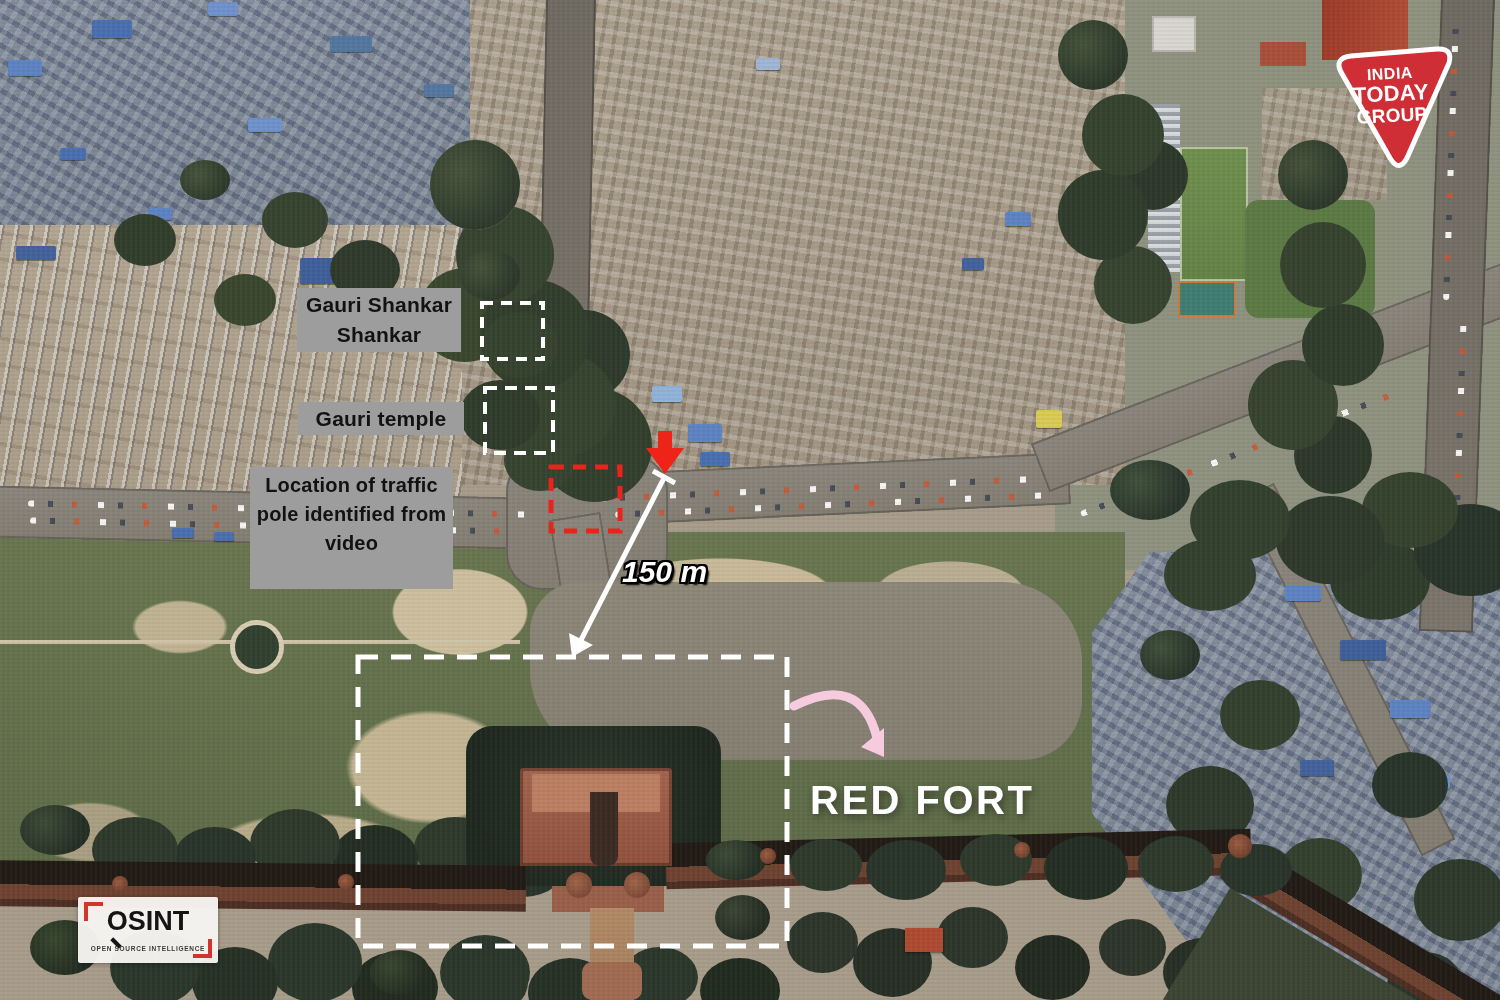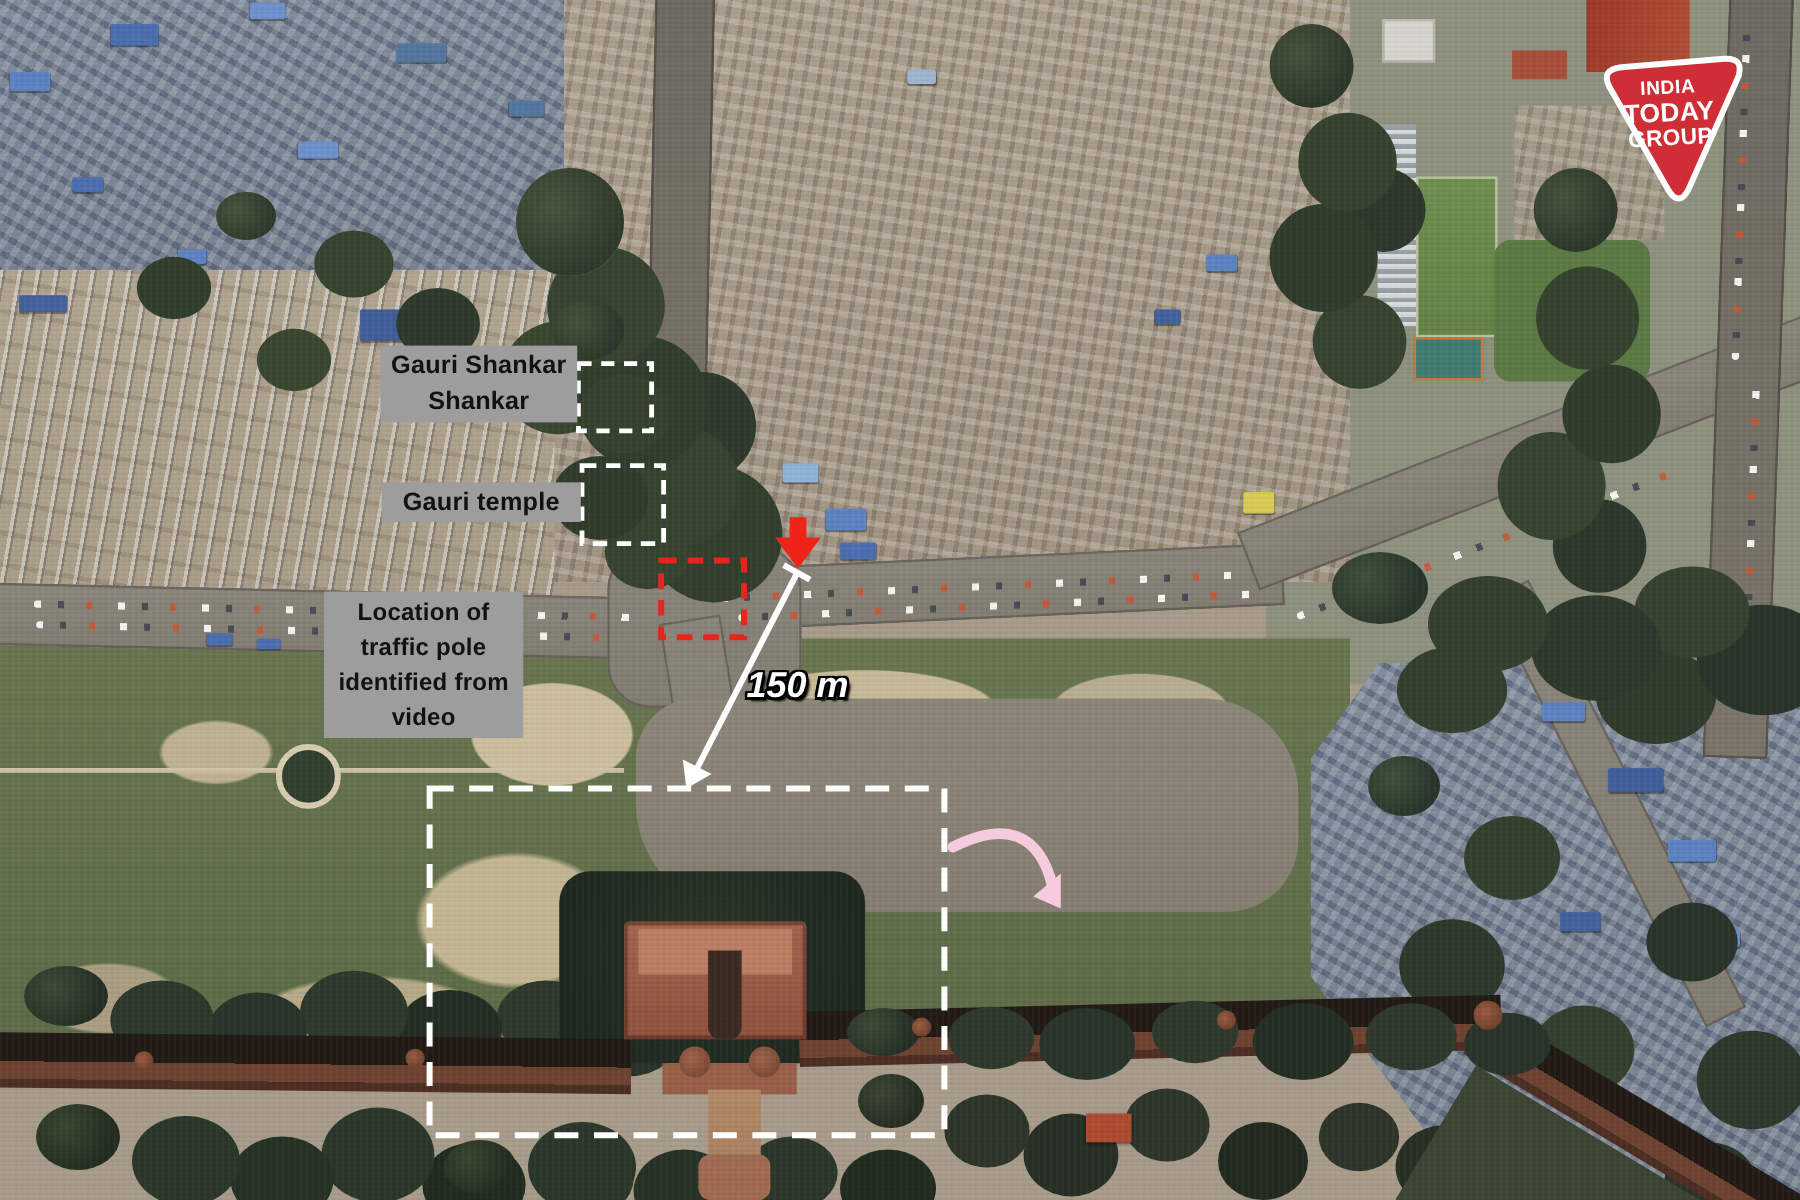--- a/index.html
+++ b/index.html
@@ -26,21 +26,21 @@
         rgba(205,85,50,.85) 40px 45px, transparent 45px 62px);}
   .trees{border-radius:50%;}
   .tarp{border-radius:2px;box-shadow:0 1px 1px rgba(0,0,0,.4);}
   .grain{inset:0;z-index:20;pointer-events:none;background:
     repeating-linear-gradient(0deg, rgba(0,0,0,.035) 0 2px, transparent 2px 4px),
     repeating-linear-gradient(90deg, rgba(255,255,255,.03) 0 2px, transparent 2px 5px);}
 
   
   .overlay{position:absolute;inset:0;z-index:30;pointer-events:none;}
   .glabel{position:absolute;z-index:31;background:#9d9d9d;color:#121212;font-weight:bold;
-          text-align:center;letter-spacing:.2px;margin-left:20px;}
+          text-align:center;letter-spacing:.2px;}
   .outline-text{position:absolute;z-index:31;color:#fff;font-weight:bold;font-style:italic;
     text-shadow:2px 0 0 #000,-2px 0 0 #000,0 2px 0 #000,0 -2px 0 #000,
                 2px 2px 0 #000,-2px -2px 0 #000,2px -2px 0 #000,-2px 2px 0 #000,3px 3px 2px #000;}
   .redfort{position:absolute;z-index:31;color:#fff;font-weight:bold;font-size:40px;
            letter-spacing:2.5px;text-shadow:2px 3px 8px rgba(0,0,0,.45);}
 
   
   .itg{position:absolute;z-index:32;}
   .itg-text{position:absolute;left:14px;top:24px;width:104px;text-align:center;color:#fff;
             font-weight:bold;transform:rotate(-3deg);line-height:1.04;}
@@ -202,29 +202,37 @@
     <polygon points="658,431 672,431 672,448 684,448 665,474 646,448 658,448" fill="#ee2418"></polygon>
     <path d="M 794,706 C 838,684 866,694 877,738" fill="none" stroke="#f5cbdd" stroke-width="9" stroke-linecap="round"></path>
     <polygon points="884,757 861,747 884,728" fill="#f5cbdd"></polygon>
   </svg>
 
   <div class="glabel" style="left:297px;top:288px;width:164px;height:62px;font-size:21px;line-height:30px;padding-top:2px;">
     <span>Gauri Shankar</span><br>
     <span>Shankar</span>
   </div>
   <div class="glabel" style="left:298px;top:402px;width:166px;height:33px;font-size:21px;line-height:33px;">Gauri temple</div>
-  <div class="glabel" style="left:250px;top:493px;width:166px;height:118px;font-size:20px;line-height:29px;padding-top:4px;">Location of traffic pole identified from video</div>
+  <div class="glabel" style="left:250px;top:467px;width:203px;height:118px;font-size:20px;line-height:29px;padding-top:4px;">Location of traffic pole identified from video</div>
 
   <div class="outline-text" style="left:622px;top:555px;font-size:30px;">150 m</div>
+  <div class="redfort" style="left:810px;top:778px;">RED FORT</div>
 
   <div class="itg" style="left:1325px;top:42px;width:140px;height:132px;">
     <svg width="140" height="132" viewBox="0 0 140 132">
       <path d="M 26,14 L 112,7 Q 128,6 124,21 L 82,116 Q 74,131 65,116 L 16,30 Q 9,16 26,14 Z" fill="#cf2e36" stroke="#ffffff" stroke-width="5" stroke-linejoin="round"></path>
     </svg>
     <div class="itg-text">
       <div class="itg-l1">INDIA</div>
       <div class="itg-l2">TODAY</div>
       <div class="itg-l3">GROUP</div>
     </div>
   </div>
 
+  <div class="osint">
+    <span class="br-tl"></span>
+    <span class="br-br"></span>
+    <div class="name">OSINT</div>
+    <div class="handle"></div>
+    <div class="tag">OPEN SOURCE INTELLIGENCE</div>
+  </div>
 
 </div>
 
 </body></html>

